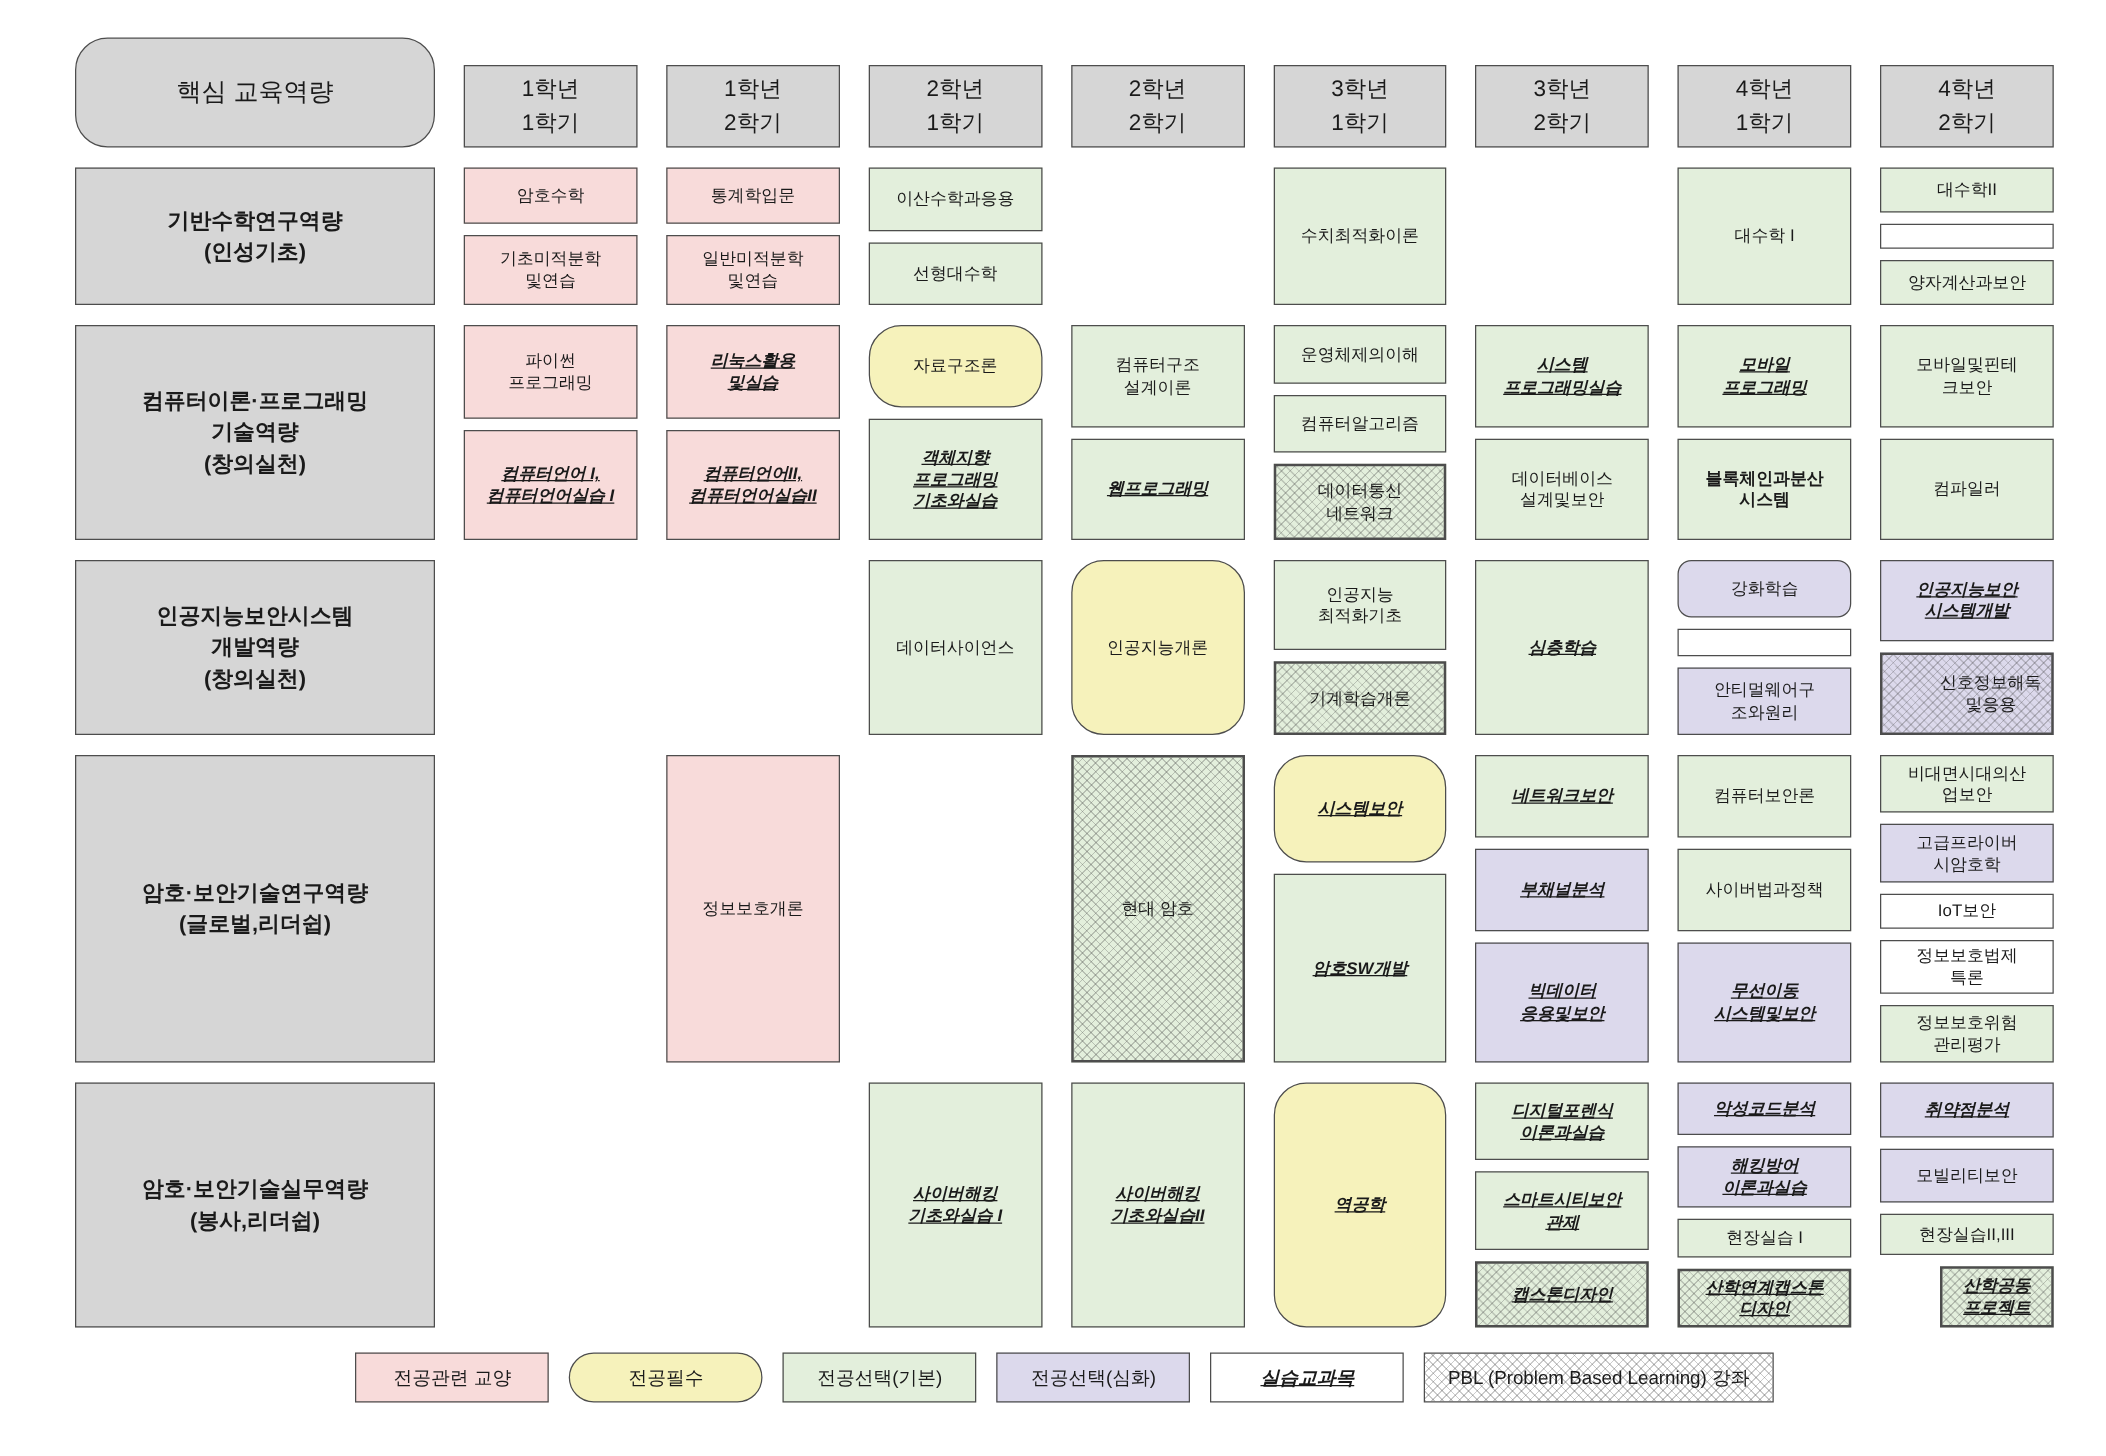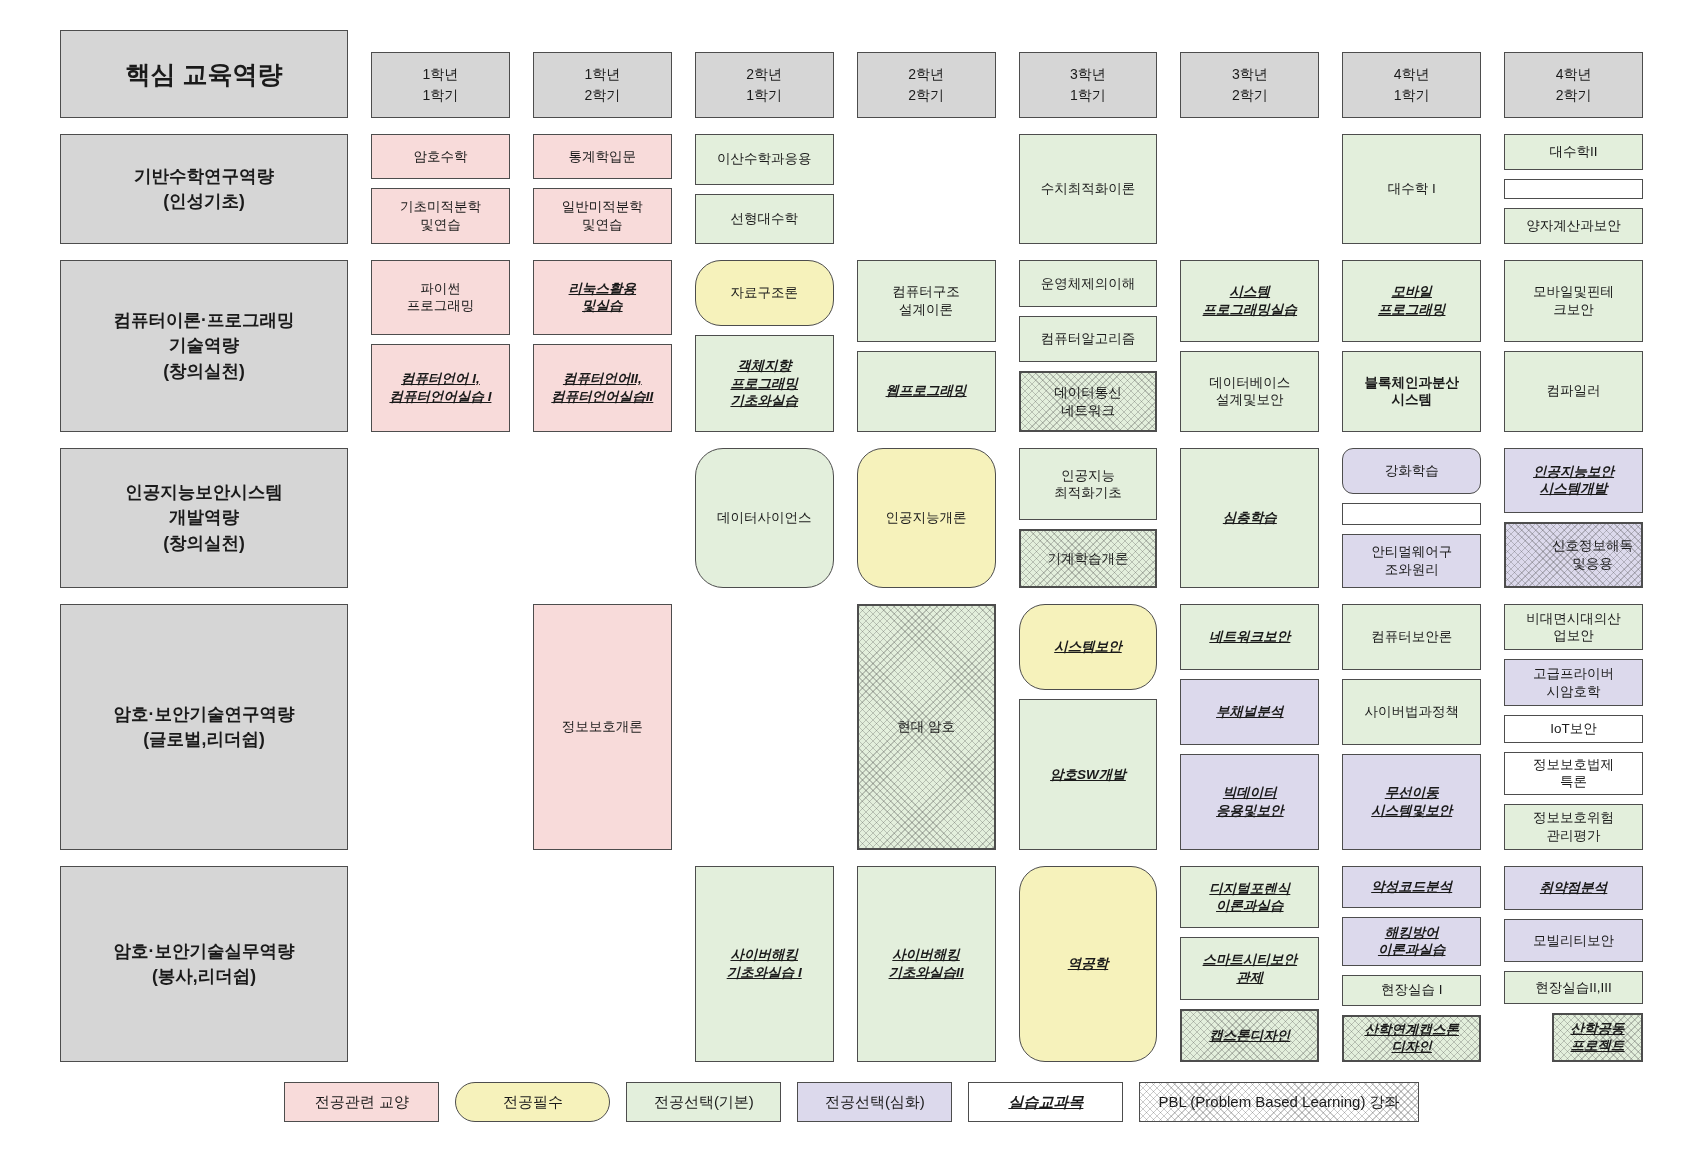--- a/index.html
+++ b/index.html
@@ -18,22 +18,22 @@
   .row { display: flex; gap: 23px; margin-top: 16px; align-items: stretch; }
   .header-row { margin-top: 0; height: 88px; }
 
   .cell {
     border: 1.6px solid var(--border, #4d4d4d);
     display: flex; align-items: center; justify-content: center;
     text-align: center; white-space: pre-line;
   }
   .category { width: 288px; flex: 0 0 288px; background: var(--header, #d6d6d6);
     font-weight: bold; font-size: 17.5px; line-height: 1.45; }
-  .head { background: var(--header, #d6d6d6); font-size: 14px; line-height: 1.5; margin-top: 22px; }
-  .main-head { font-weight: bold; font-size: 25px; }
+  .head { background: var(--header, #d6d6d6); font-size: 18px; line-height: 1.5; margin-top: 22px; }
+  .main-head { font-weight: normal; font-size: 20px; border-radius: 26px; }
   .slot-head { flex: 1 1 0; }
 
   .slot { flex: 1 1 0; display: flex; flex-direction: column; gap: 9px; }
 
   .course {
     border: 1.6px solid var(--border, #4d4d4d);
     display: flex; align-items: center; justify-content: center;
     text-align: center; white-space: pre-line;
     font-size: 13.5px; line-height: 1.3; padding: 2px 3px;
     overflow: hidden;
@@ -171,21 +171,21 @@
           <div class="course basic" style="flex: 1 1 0px;">컴파일러</div>
         </div>
       </div>
       <div class="row" style="height: 140px;">
         <div class="cell category">인공지능보안시스템
 개발역량
 (창의실천)</div>
         <div class="slot"></div>
         <div class="slot"></div>
         <div class="slot">
-          <div class="course basic" style="flex: 1 1 0px; border-radius: 28px;">데이터사이언스</div>
+          <div class="course basic" style="flex: 1 1 0px;">데이터사이언스</div>
         </div>
         <div class="slot">
           <div class="course required" style="flex: 1 1 0px;">인공지능개론</div>
         </div>
         <div class="slot">
           <div class="course basic" style="flex: 1.3 1 0px;">인공지능
 최적화기초</div>
           <div class="course basic pbl" style="flex: 1 1 0px;">기계학습개론</div>
         </div>
         <div class="slot">

